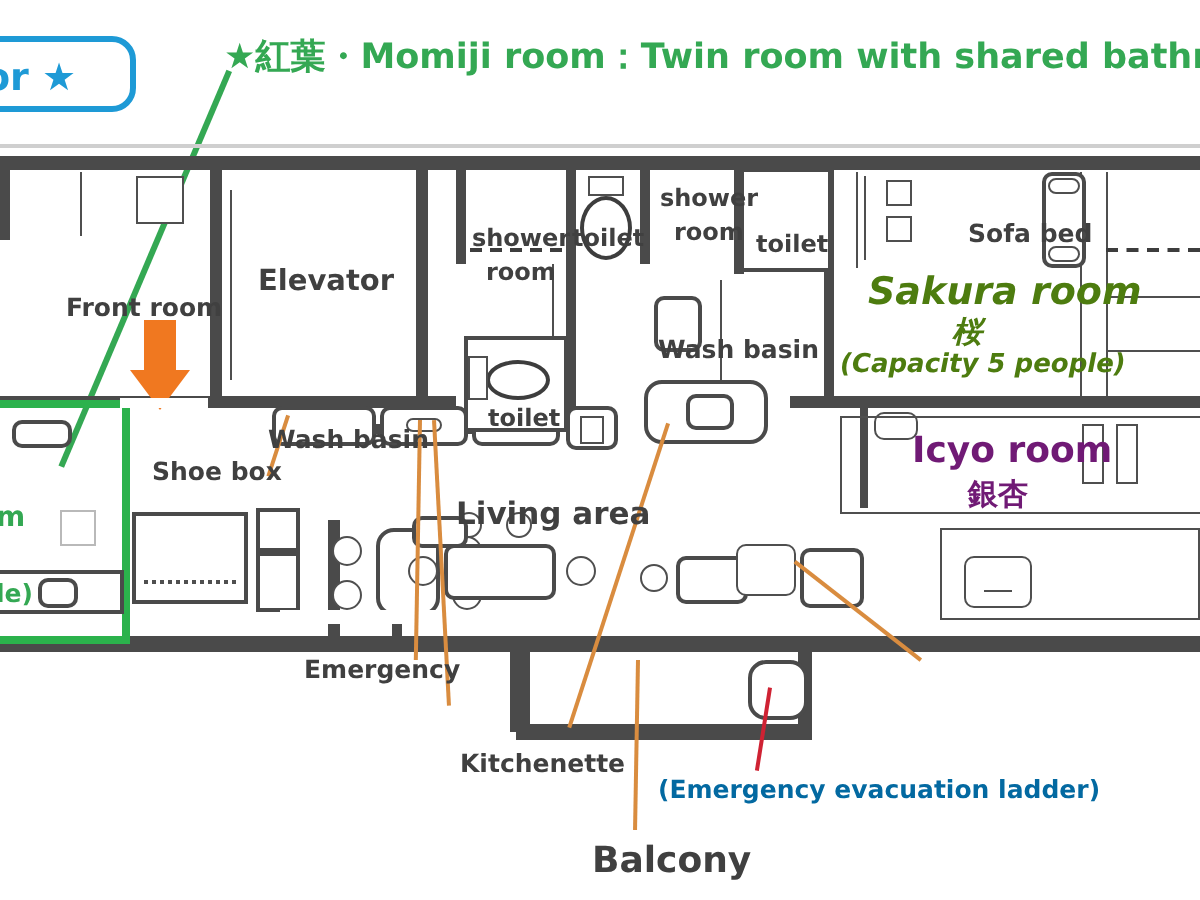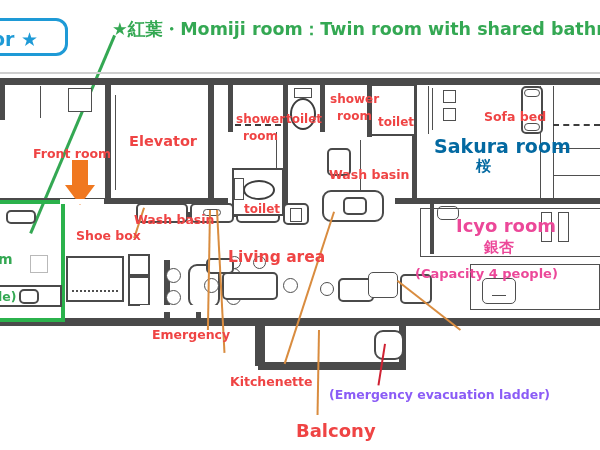--- a/index.html
+++ b/index.html
@@ -36,25 +36,25 @@
   .line-v    { position:absolute; border-left:1.5px solid #4f4f4f; }
   .whitebar  { position:absolute; background:#ffffff; }
 
   
   .lbl {
     position:absolute;
     white-space:nowrap;
     font-weight:bold;
     line-height:1.08;
   }
-  .lbl-orange { color:#ef4444; }
+  .lbl-orange { color:#404040; }
   .lbl-green  { color:#34a853; }
-  .lbl-pink   { color:#0369a1; }
-  .lbl-blue   { color:#ec4899; }
-  .lbl-red    { color:#8b5cf6; }
+  .lbl-pink   { color:#4d7c0f;font-style:italic; }
+  .lbl-blue   { color:#701a75; }
+  .lbl-red    { color:#0369a1; }
 
   .leader { position:absolute; background:#d98c3f; transform-origin:0 0; height:1.6px; }
   .leader-red { position:absolute; background:#cf2233; transform-origin:0 0; height:1.8px; }
   .leader-green { position:absolute; background:#34a853; transform-origin:0 0; height:3px; }
 
   
   .blue-box {
     position:absolute;
     border:3px solid #1e9ad6;
     border-radius:12px;
@@ -260,18 +260,18 @@
   <div class="lbl lbl-orange" style="left:484px; top:110px; font-size:12.5px;">Sofa bed</div>
   <div class="lbl lbl-orange" style="left:228px; top:249px; font-size:15.5px;">Living area</div>
   <div class="lbl lbl-orange" style="left:152px; top:328px; font-size:12.5px;">Emergency</div>
   <div class="lbl lbl-orange" style="left:230px; top:375px; font-size:12.5px;">Kitchenette</div>
   <div class="lbl lbl-orange" style="left:296px; top:421px; font-size:18px;">Balcony</div>
 
   <div class="lbl lbl-red" style="left:329px; top:388px; font-size:12.5px;">(Emergency evacuation ladder)</div>
 
   <div class="lbl lbl-pink" style="left:434px; top:136px; font-size:19px;">Sakura room</div>
   <div class="lbl lbl-pink" style="left:476px; top:158px; font-size:15px;">桜</div>
+  <div class="lbl lbl-pink" style="left:420px; top:176px; font-size:13px;">(Capacity 5 people)</div>
 
   <div class="lbl lbl-blue" style="left:456px; top:216px; font-size:18px;">Icyo room</div>
   <div class="lbl lbl-blue" style="left:484px; top:239px; font-size:15px;">銀杏</div>
-  <div class="lbl lbl-blue" style="left:415px; top:267px; font-size:13px;">(Capacity 4 people)</div>
 
 </div>
 
 </body></html>

